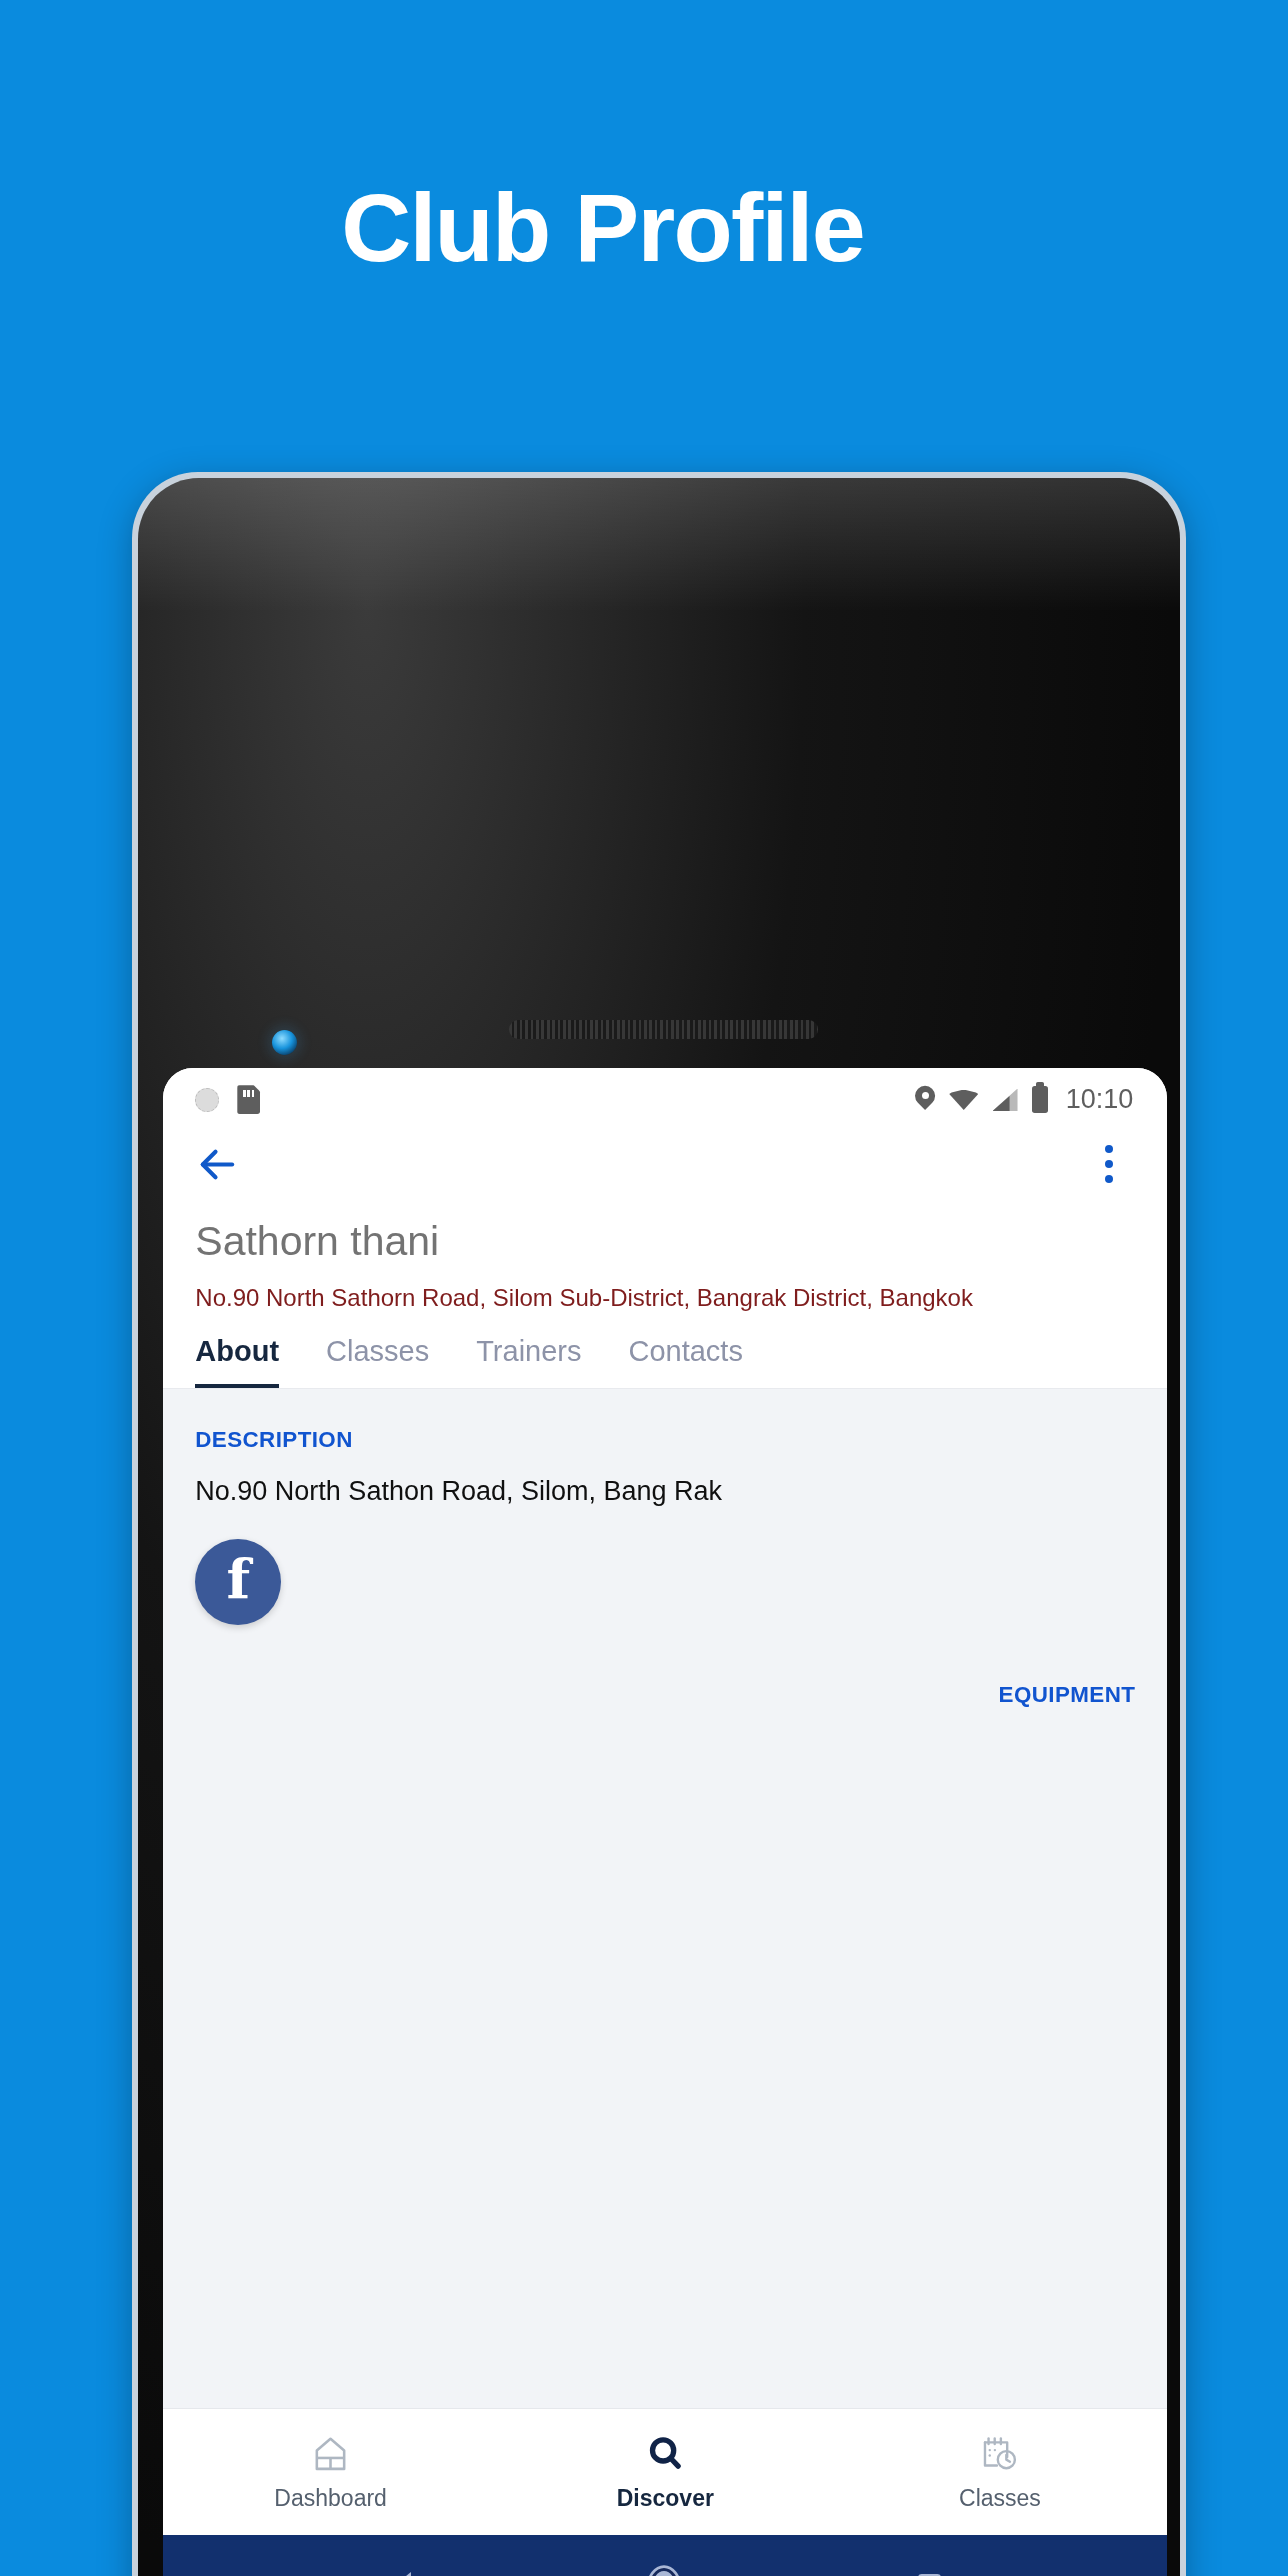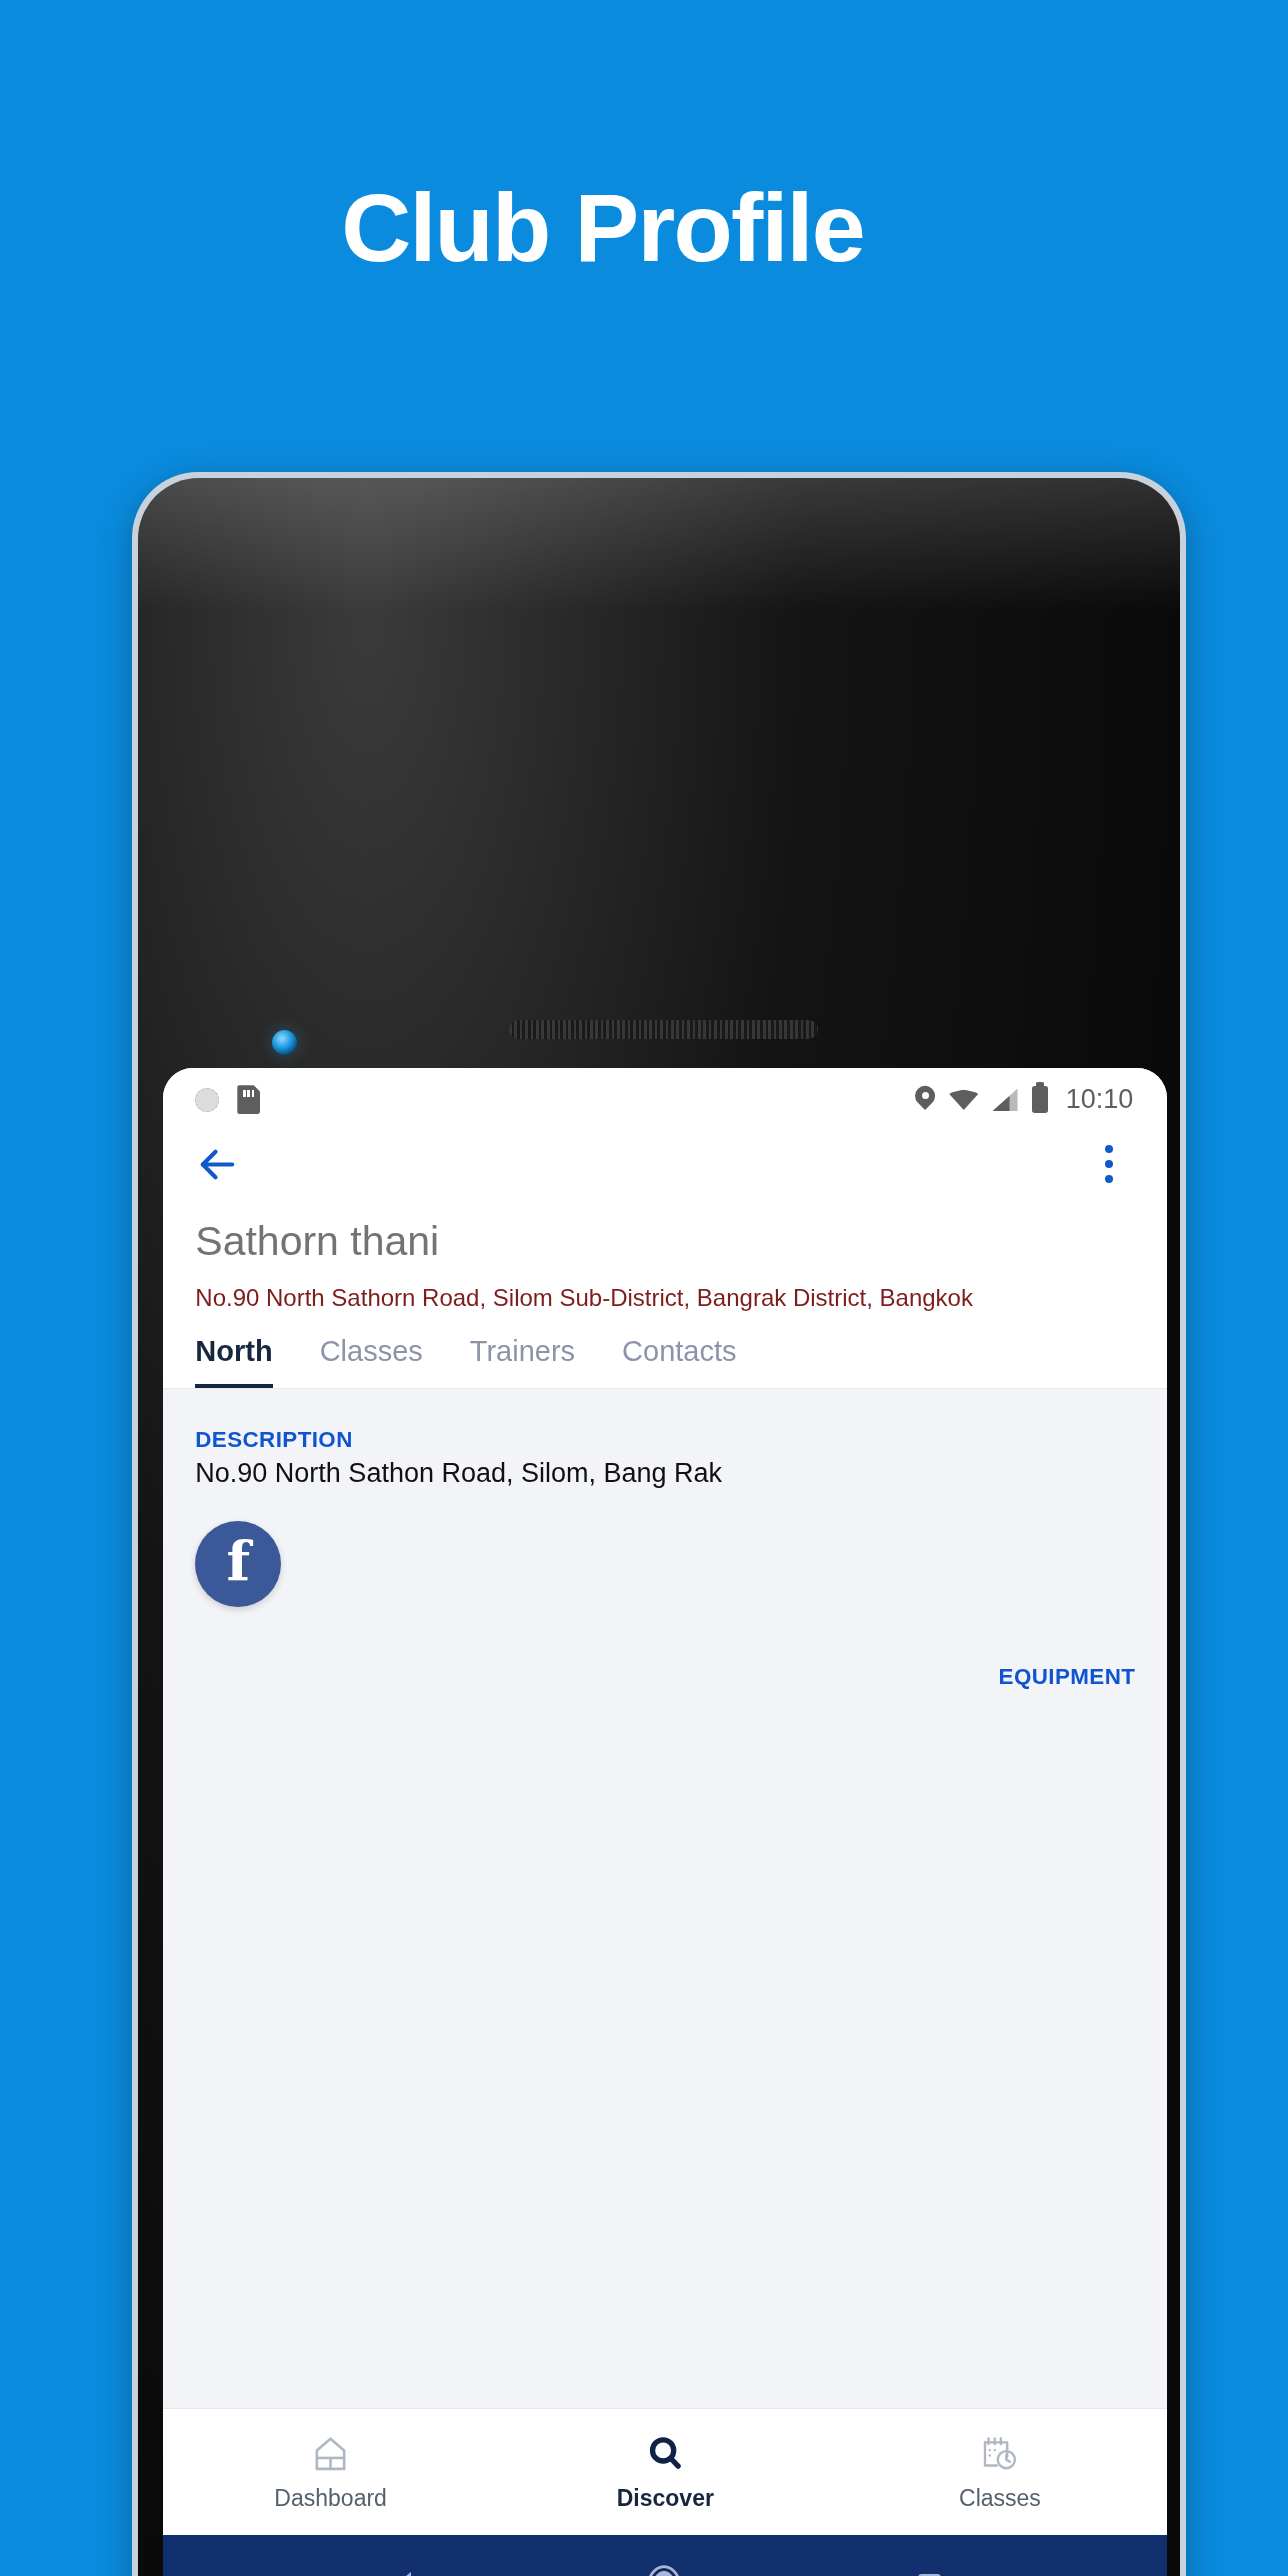--- a/index.html
+++ b/index.html
@@ -193,21 +193,21 @@
   .content {
     background: #f2f4f7;
     height: 1231px;
     padding: 38px 32px 0 32px;
   }
   .section-label {
     font-size: 22.4px; letter-spacing: 0.4px;
     color: #1154CF; font-weight: 700;
   }
   .desc-text {
-    margin-top: 5px;
+    margin-top: 23px;
     font-size: 27px; color: #101010; font-weight: 400;
   }
   .fb-button {
     margin-top: 32px;
     width: 86px; height: 86px; border-radius: 50%;
     background: #3B5998;
     display: flex; align-items: center; justify-content: center;
     box-shadow: 0 2.7px 7.2px rgba(0,0,0,0.16);
     cursor: pointer;
   }
@@ -299,21 +299,21 @@
           <i></i>
             <i></i>
             <i></i>
         </span>
       </div>
 
       <div class="club-title">Sathorn thani</div>
       <div class="club-address">No.90 North Sathorn Road, Silom Sub-District, Bangrak District, Bangkok</div>
 
       <div class="tabs">
-        <div class="tab active">North</div>
+        <div class="tab active">About</div>
         <div class="tab">Classes</div>
         <div class="tab">Trainers</div>
         <div class="tab">Contacts</div>
       </div>
 
       <div class="content">
         <div class="section-label">DESCRIPTION</div>
         <div class="desc-text">No.90 North Sathon Road,  Silom,  Bang Rak</div>
         <div class="fb-button">
           <span>f</span>

